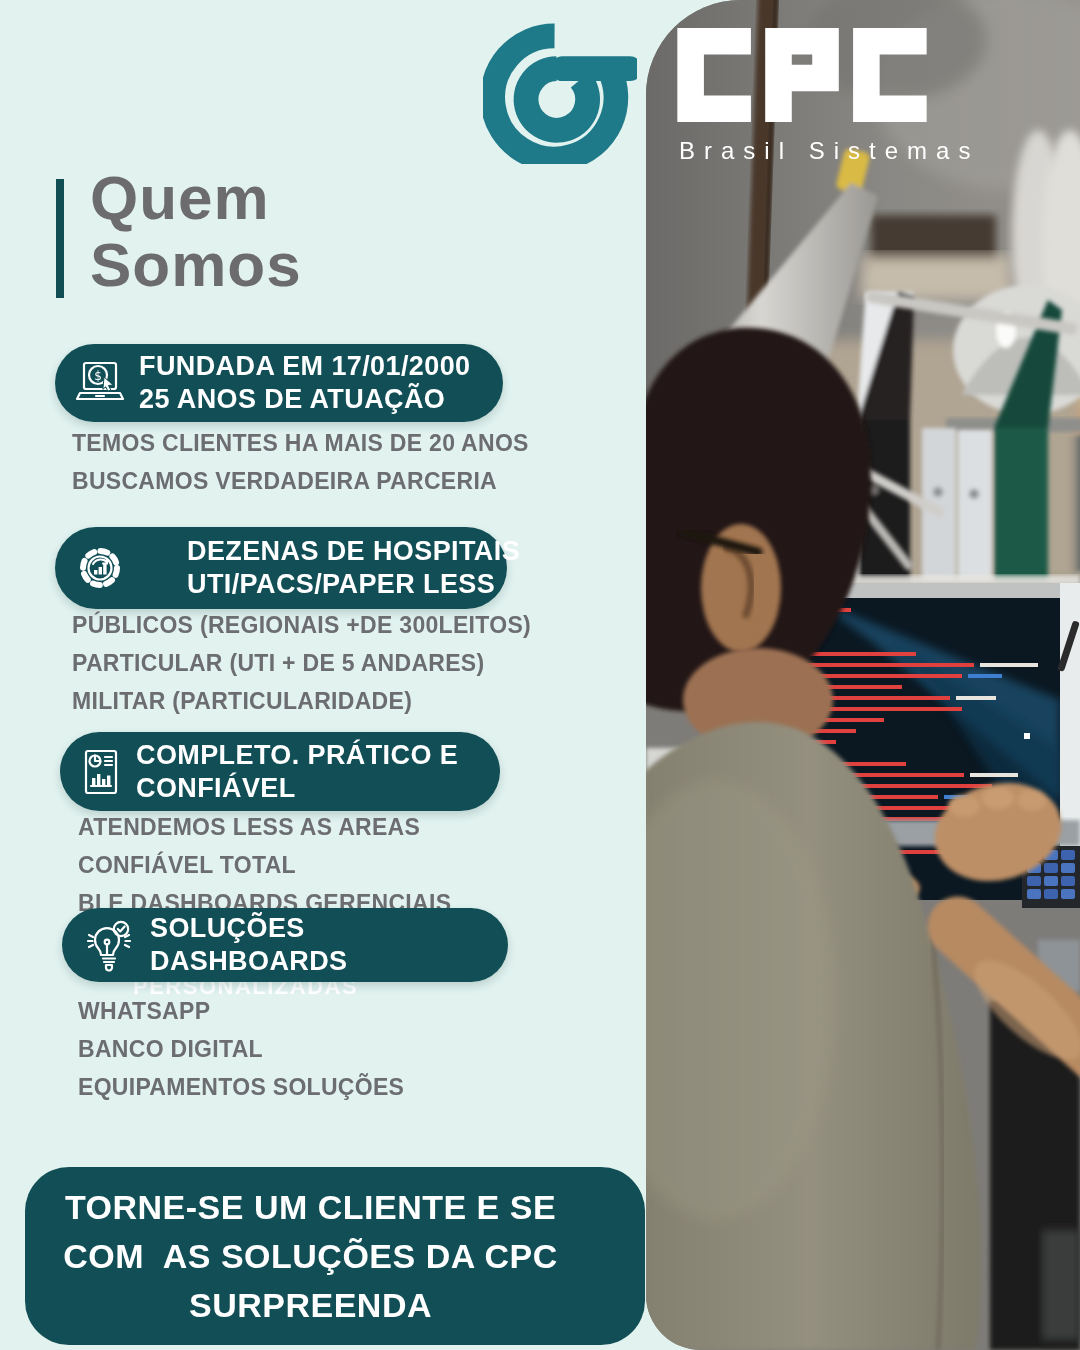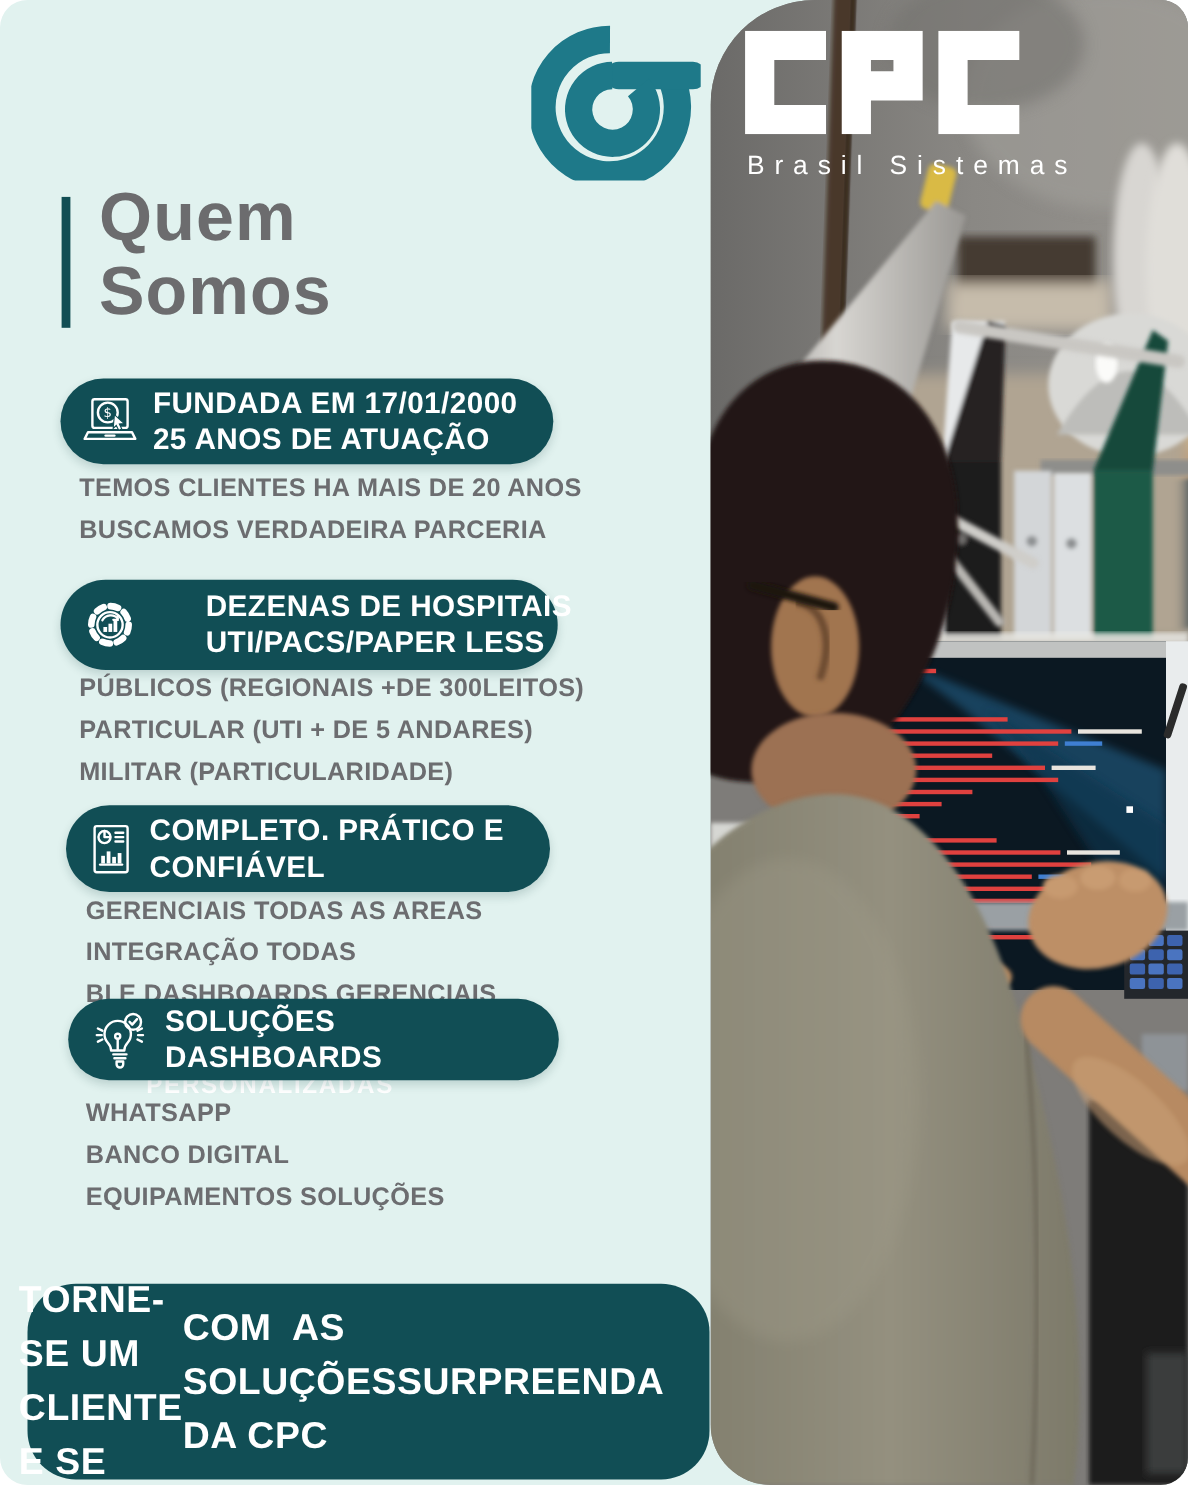--- a/index.html
+++ b/index.html
@@ -1,17 +1,17 @@
 <!DOCTYPE html>
 <html><head>
 <meta charset="utf-8">
 <style>
   html,body{margin:0;padding:0;}
   body{width:1080px;height:1350px;overflow:hidden;font-family:"Liberation Sans",sans-serif;}
-  .canvas{position:relative;width:1080px;height:1350px;background:#e1f2ef;overflow:hidden;border-radius:25px;}
+  .canvas{position:relative;width:1080px;height:1350px;background:#e1f2ef;overflow:hidden;}
 
   
   .photo{position:absolute;left:646px;top:0;width:434px;height:1350px;
          border-radius:95px 0 0 55px;overflow:hidden;background:#7e7c79;}
   .photo svg{display:block;width:434px;height:1350px;}
 
   
   .gmark{position:absolute;left:483px;top:20px;width:154px;height:144px;}
   .cpc-word{position:absolute;left:676px;top:28px;width:252px;height:94px;}
   .brasil{position:absolute;left:679px;top:137px;width:300px;color:#ffffff;
@@ -37,21 +37,21 @@
   .s1 .sub{left:72px;top:424px;}
   .s2 .sub{left:72px;top:606px;}
   .s3 .sub{left:78px;top:808px;}
   .s4 .sub{left:78px;top:992px;}
 
   .ghost{position:absolute;left:133px;top:974px;color:#ffffff;font-weight:800;
          font-size:22px;letter-spacing:1.5px;white-space:nowrap;}
 
   
   .cta{position:absolute;left:25px;top:1167px;width:620px;height:178px;background:#114e55;
-       border-radius:44px;display:flex;flex-direction:row;justify-content:center;align-items:center;
+       border-radius:44px;display:flex;flex-direction:column;justify-content:center;align-items:center;
        box-sizing:border-box;padding-right:49px;color:#fff;font-weight:700;}
   .cta-line{font-size:34px;line-height:49px;letter-spacing:.5px;white-space:pre-wrap;}
 </style>
 </head>
 <body>
 
 <div class="canvas">
 
   <div class="photo">
     <svg viewBox="0 0 434 1350" preserveAspectRatio="none">
@@ -308,22 +308,22 @@
           <rect x="23" y="31" width="3.4" height="6"></rect>
           <rect x="28" y="27.5" width="3.4" height="9.5"></rect>
         </g>
       </svg>
       <div class="tt">
         <div>COMPLETO. PRÁTICO E</div>
         <div>CONFIÁVEL</div>
       </div>
     </div>
     <ul class="sub">
-      <li>GERENCIAIS TODAS AS AREAS</li>
-      <li>INTEGRAÇÃO TODAS</li>
+      <li>ATENDEMOS LESS AS AREAS</li>
+      <li>CONFIÁVEL TOTAL</li>
       <li>BI E DASHBOARDS GERENCIAIS</li>
     </ul>
   </div>
 
   <div class="ghost">PERSONALIZADAS</div>
   <div class="feature s4">
     <div class="pill">
       <svg class="ic" width="56" height="54" viewBox="0 0 56 54">
         <g fill="none" stroke="#fff" stroke-width="2.2" stroke-linecap="round" stroke-linejoin="round">
           <path d="M17 30 a12 12 0 1 1 18 0 c-2.5 2.8-3 5-3 7 h-12 c0-2-.5-4.2-3-7 z"></path>

